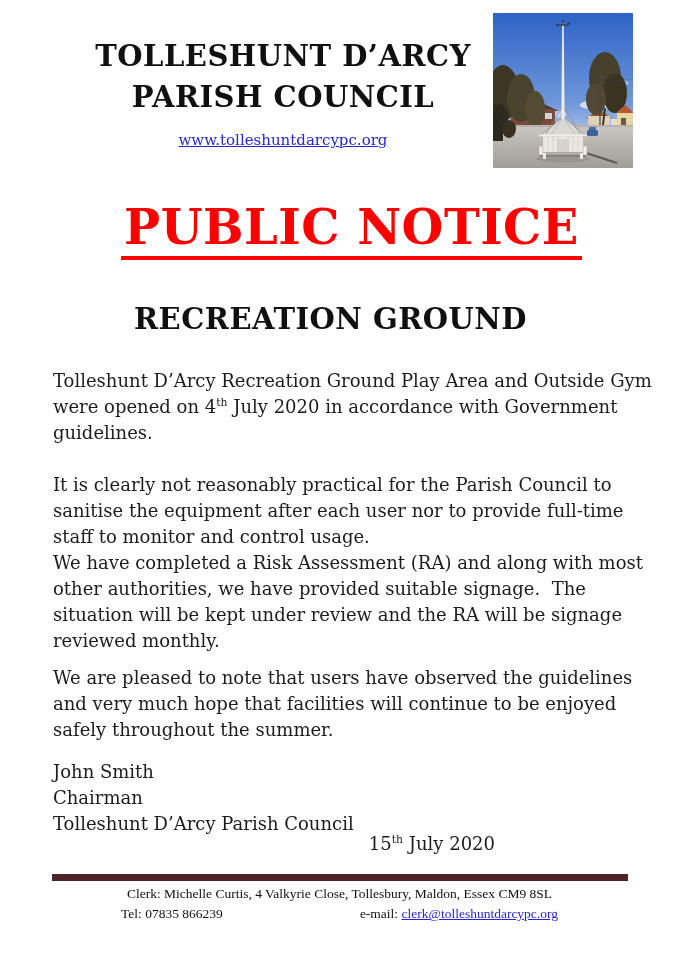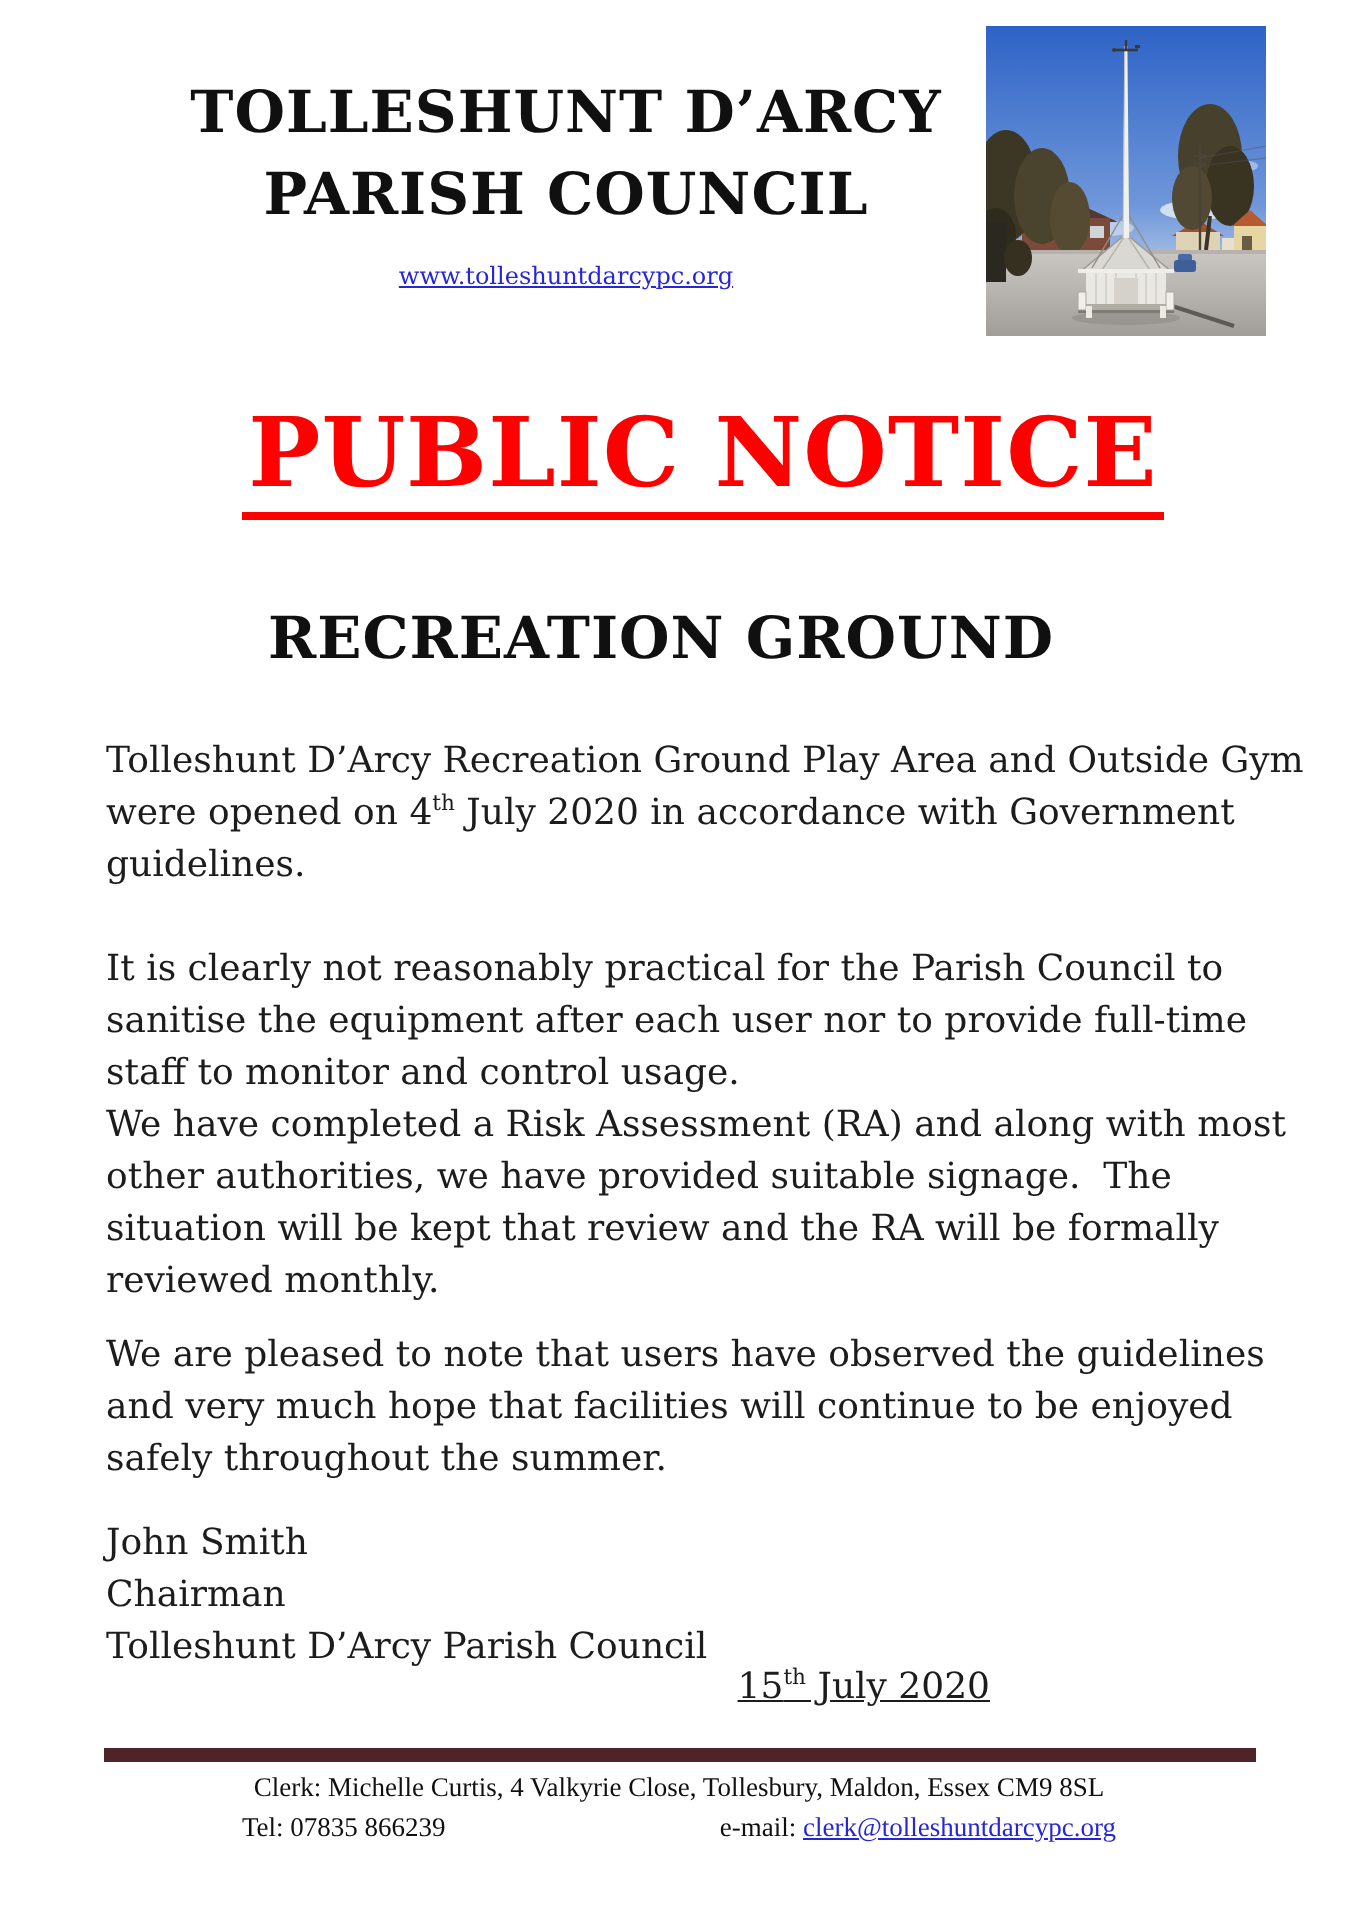--- a/index.html
+++ b/index.html
@@ -4,42 +4,42 @@
 <style>
   html,body { margin:0; padding:0; background:#ffffff; }
   .page {
     position:relative; width:679px; height:965px; margin:0 auto;
     background:#ffffff; overflow:hidden;
     font-family:"DejaVu Serif", serif; color:#1c1c1c;
   }
   
   .header-text { position:absolute; left:64px; top:36px; width:438px; text-align:center; }
   .council-title { font-size:29px; font-weight:bold; line-height:41px; letter-spacing:.5px; color:#101010; }
-  .website-link { display:inline-block; margin-top:13px; font-size:12px;
+  .website-link { display:inline-block; margin-top:13px; font-size:15px;
     color:var(--link-blue,#2626d8); text-decoration:underline; cursor:pointer; }
   .photo { position:absolute; left:493px; top:13px; width:140px; height:155px; }
 
   
   .notice-heading { position:absolute; top:204px; left:0; width:679px; text-align:center; margin:0; }
   .notice-heading .uline {
     display:inline-block; font-size:48px; font-weight:bold; line-height:46px;
     color:var(--accent-red,#fe0000); border-bottom:4px solid var(--accent-red,#fe0000);
     padding:0 3px 6px; letter-spacing:.5px;margin-left:24px;
   }
   .notice-subheading { position:absolute; top:300px; left:0; width:661px; text-align:center;
     margin:0; font-size:29px; font-weight:bold; line-height:38px; letter-spacing:.5px; color:#101010; }
 
   
   .para { position:absolute; left:53px; width:585px; font-size:18px; line-height:26px; }
   .para1 { top:368px; } .para2 { top:472px; } .para3 { top:665px; }
   .signature { top:759px; }
   .bline { white-space:nowrap; }
   sup { font-size:.6em; vertical-align:super; line-height:0; }
   .date-line { position:absolute; top:831px; left:0; width:605px; box-sizing:border-box;
-    padding-right:110px; text-align:right; font-size:18px; line-height:26px;text-decoration:underline; }
+    padding-right:110px; text-align:right; font-size:18px; line-height:26px; }
 
   
   .footer-bar { position:absolute; left:52px; top:874px; width:576px; height:7px;
     background:var(--bar-maroon,#4f2428); }
   .footer-text { position:absolute; top:884px; left:0; width:679px;
     font-family:"Liberation Serif", serif; font-size:13.5px; line-height:20px; color:#101010; }
   .footer-line1 { text-align:center; white-space:nowrap; }
   .footer-line2 { width:437px; margin:0 auto; display:flex; justify-content:space-between; white-space:nowrap; }
   .email-link { color:var(--link-blue,#2626d8); text-decoration:underline; cursor:pointer; }
 </style>
@@ -160,21 +160,21 @@
     <div class="bline"><span>were opened on 4</span><sup>th</sup><span> July 2020 in accordance with Government</span></div>
     <div class="bline">guidelines.</div>
   </div>
 
   <div class="para para2">
     <div class="bline">It is clearly not reasonably practical for the Parish Council to</div>
     <div class="bline">sanitise the equipment after each user nor to provide full-time</div>
     <div class="bline">staff to monitor and control usage.</div>
     <div class="bline">We have completed a Risk Assessment (RA) and along with most</div>
     <div class="bline">other authorities, we have provided suitable signage.&nbsp; The</div>
-    <div class="bline">situation will be kept that review and the RA will be formally</div>
+    <div class="bline">situation will be kept under review and the RA will be signage</div>
     <div class="bline">reviewed monthly.</div>
   </div>
 
   <div class="para signature">
     <div class="bline">John Smith</div>
     <div class="bline">Chairman</div>
     <div class="bline">Tolleshunt D’Arcy Parish Council</div>
   </div>
 
   <div class="para para3">

